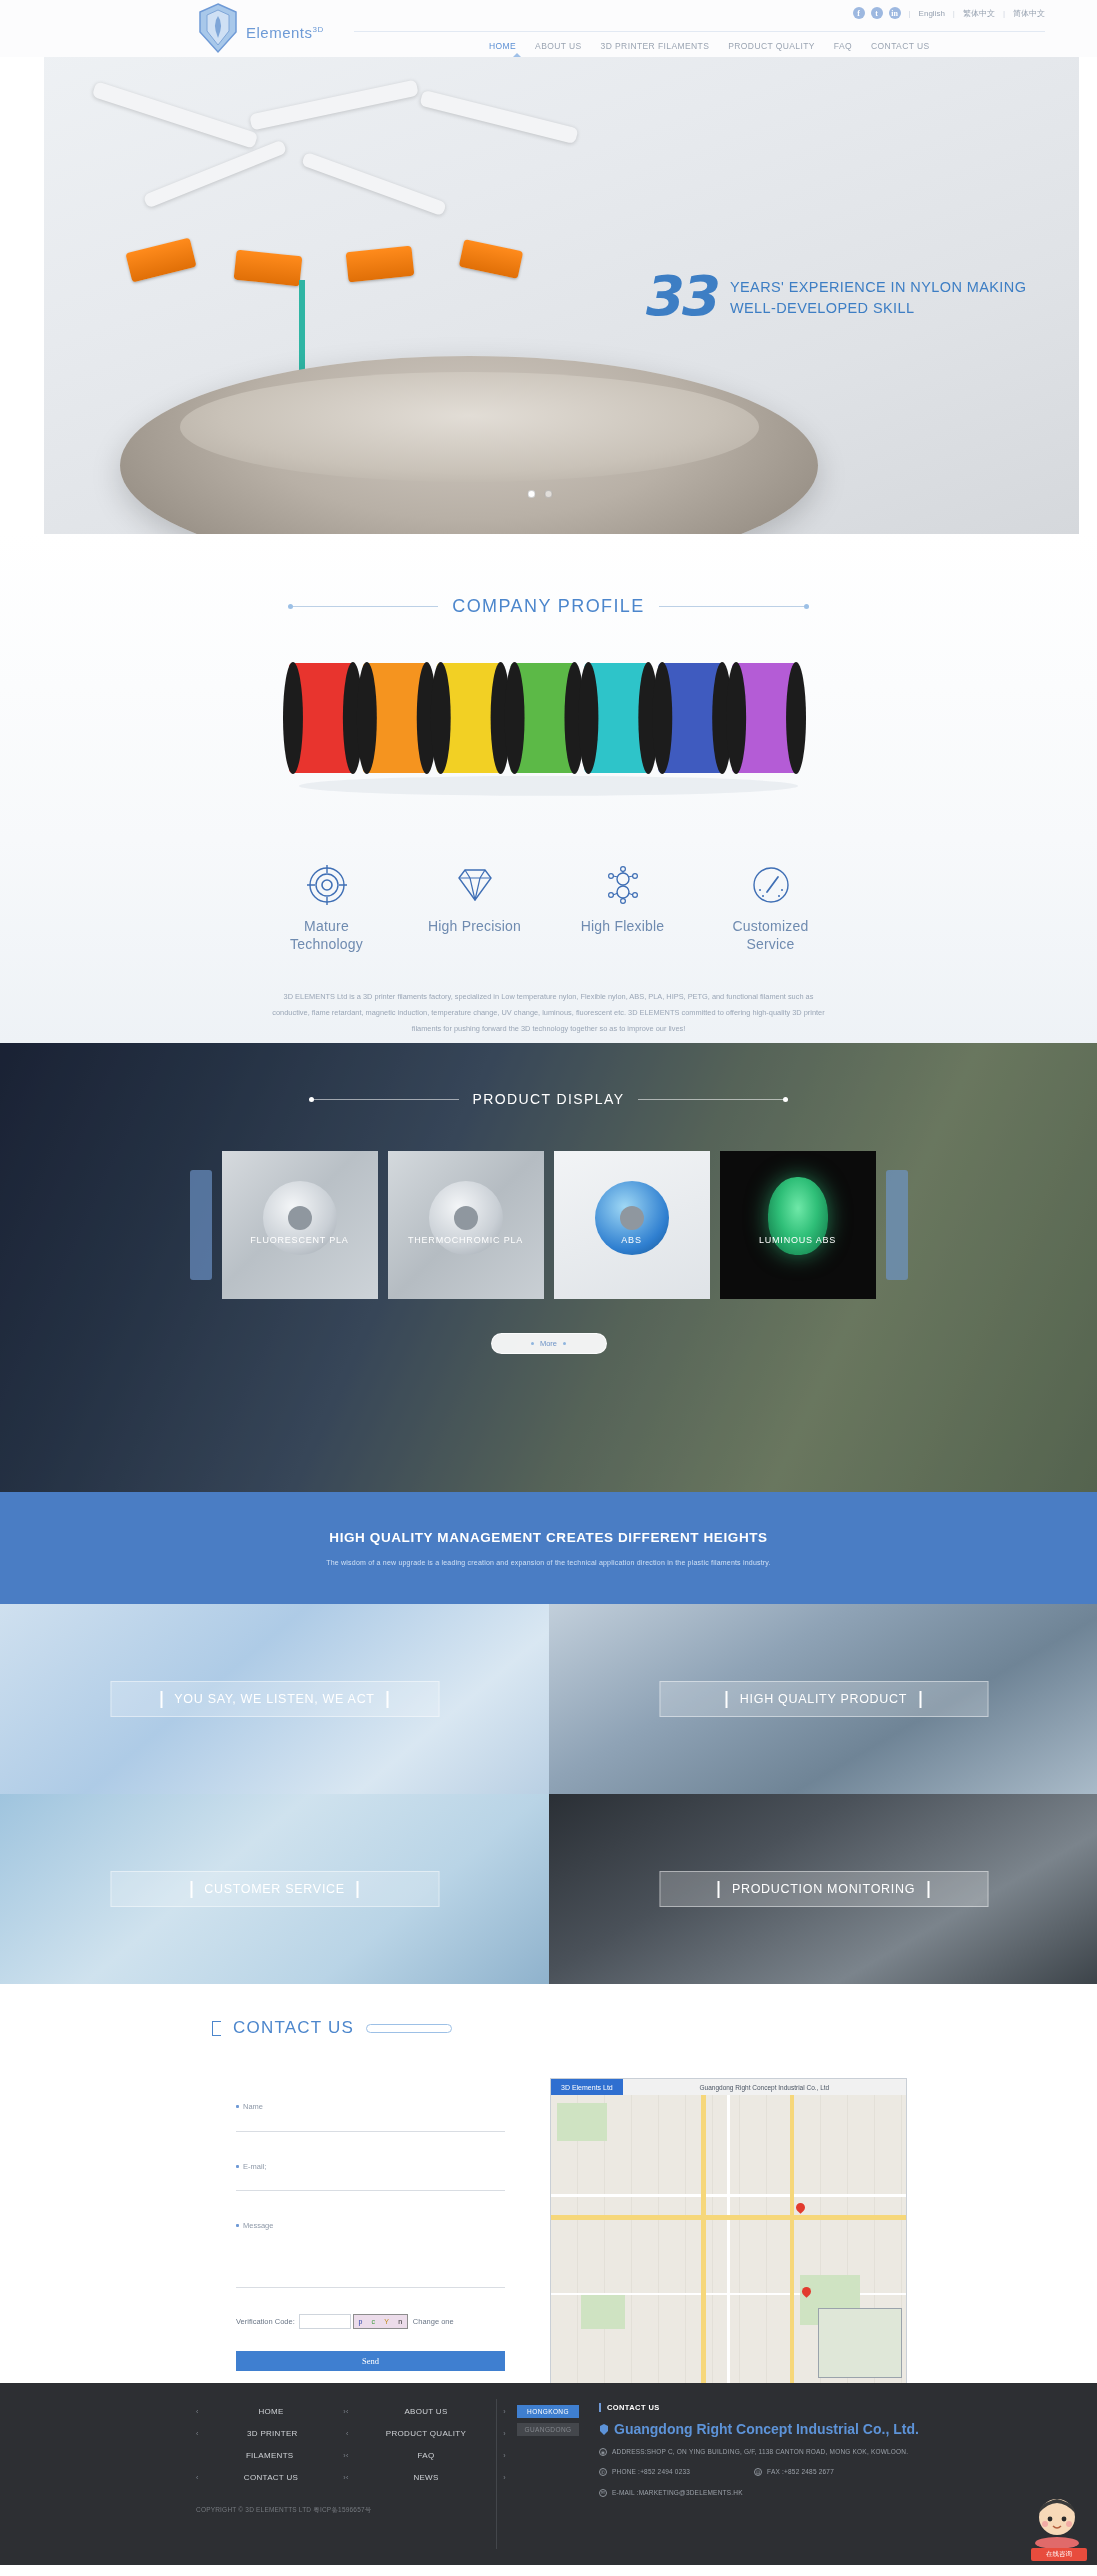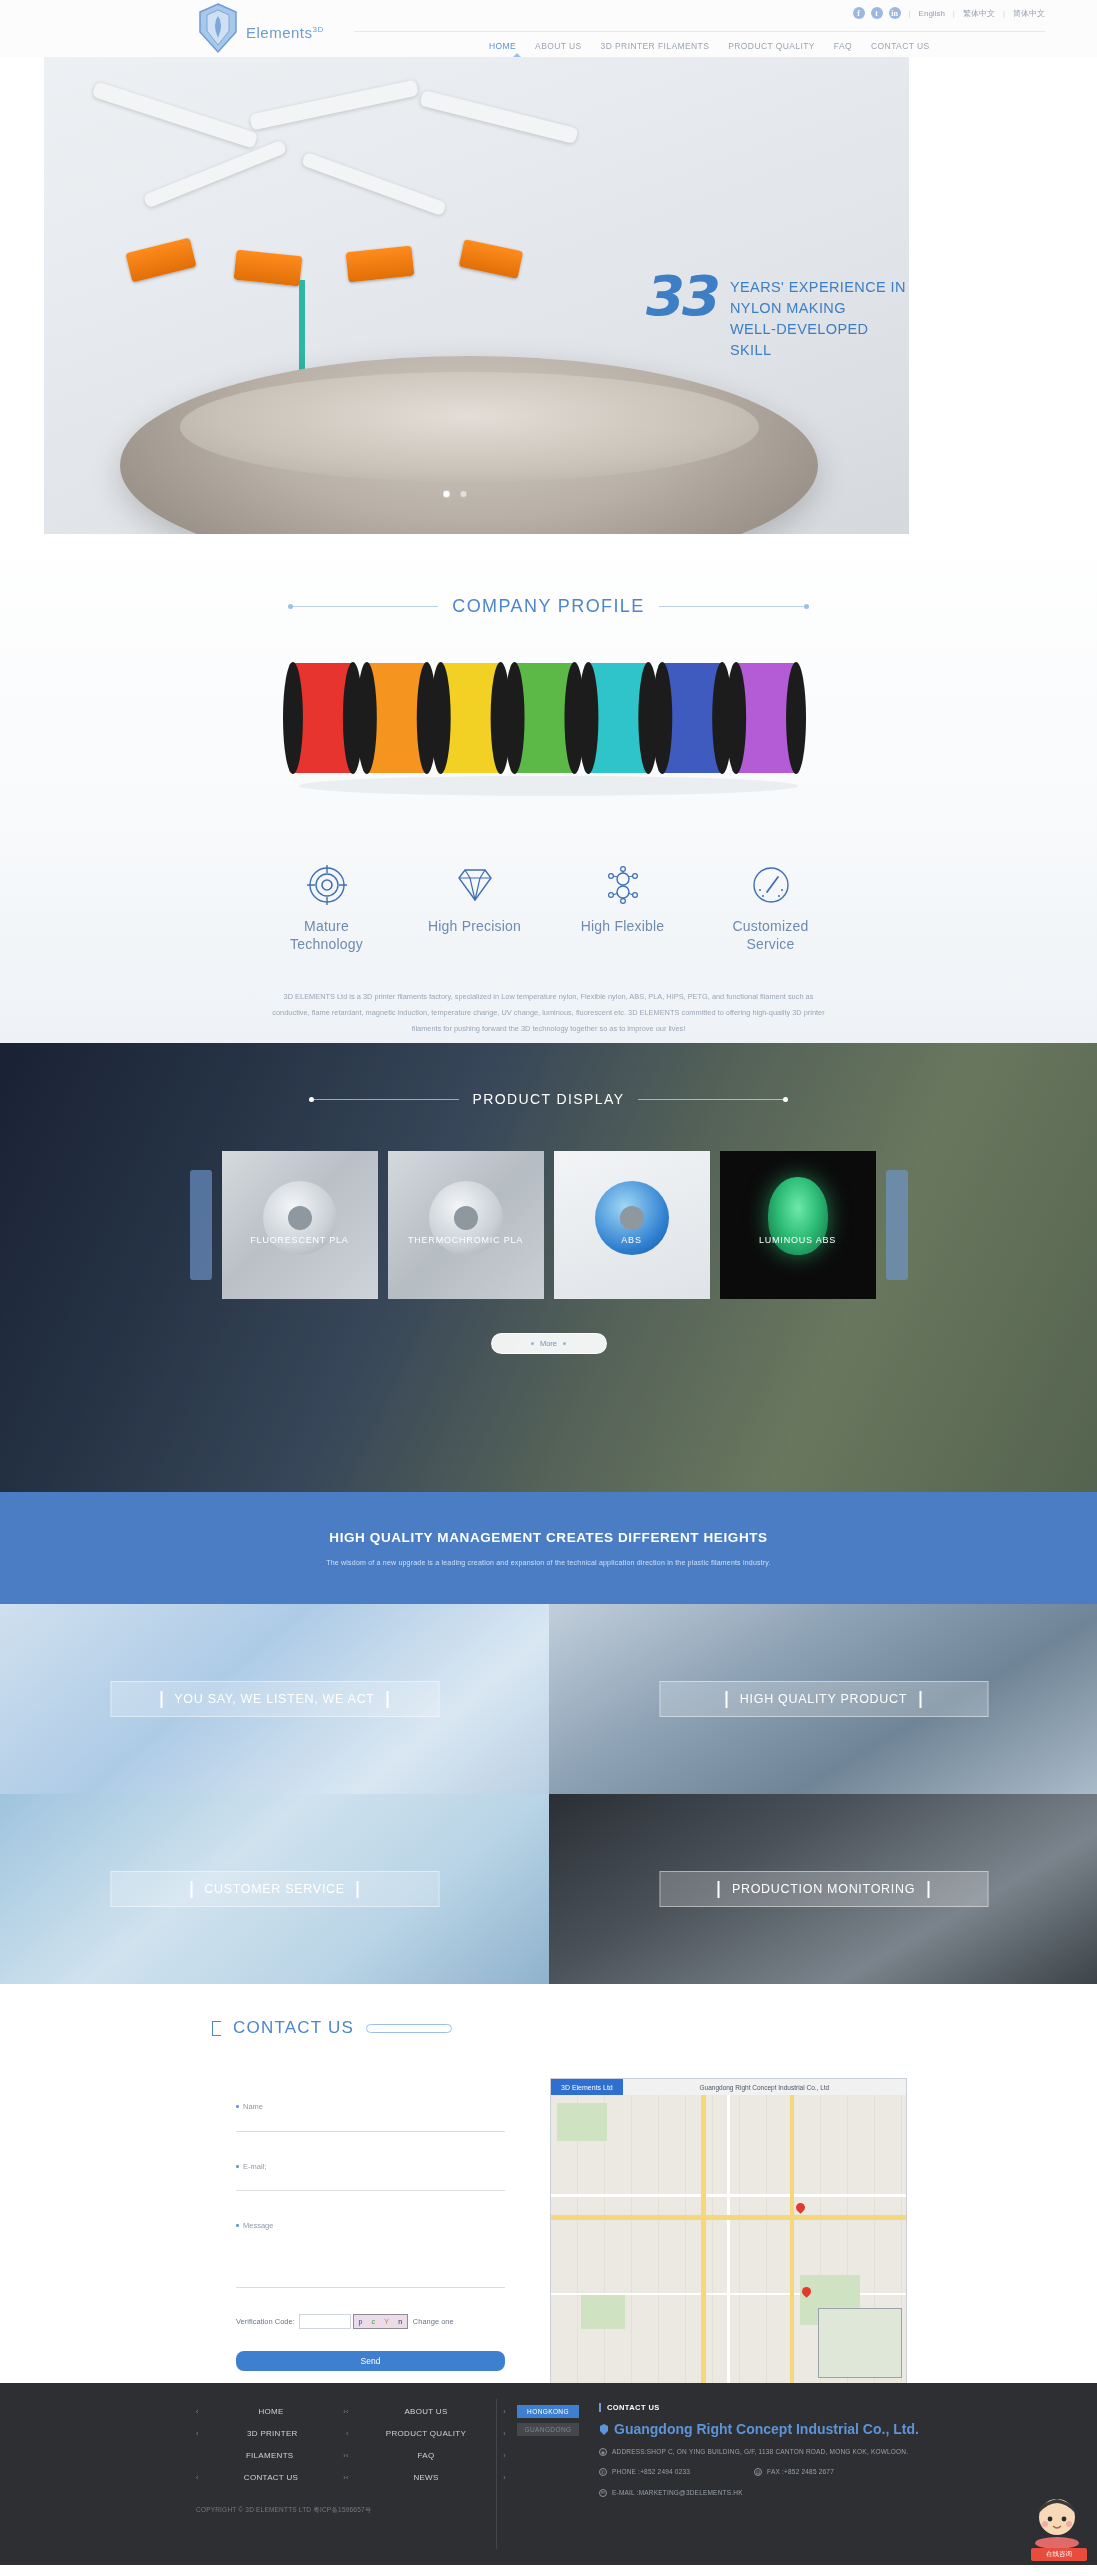--- a/index.html
+++ b/index.html
@@ -23,21 +23,21 @@
   .soc { width:12px; height:12px; border-radius:50%; background:#9db8e0; display:inline-flex; align-items:center; justify-content:center; color:#fff; font-size:8px; font-weight:bold; font-family:"Liberation Serif", serif;}
   .sep { color:#cfd6e0; margin:0 2px; }
   .lang { color:#97a2b1; cursor:pointer; }
   .navline { position:absolute; left:354px; top:31px; width:691px; height:1px; background:#e2e9f3; }
   .nav { position:absolute; left:489px; top:41px; display:flex; gap:19px; font-size:8.5px; letter-spacing:0.4px; }
   .nav a { color:#9aa4b2; text-decoration:none; }
   .nav a.active { color:#5b8fd4; }
   .nav-caret { position:absolute; left:512px; top:53px; width:0;height:0;border-left:5px solid transparent;border-right:5px solid transparent;border-bottom:5px solid #9fc0e8; }
 
   
-  .hero { width:909px; height:477px; position:relative; overflow:hidden;
+  .hero { width:1079px; height:477px; position:relative; overflow:hidden;
     background:linear-gradient(160deg,#eef1f4 0%,#e7eaee 35%,#dfe2e6 70%,#d5d8dc 100%); }
   .hero-left { position:absolute; left:0; top:0; width:44px; height:477px; background:#fff; }
   .hero-arm { position:absolute; background:#f3f4f6; border-radius:6px; box-shadow:0 1px 4px rgba(0,0,0,.18); }
   .hero-orange { position:absolute; background:linear-gradient(180deg,#ff8b1c,#e06f07); border-radius:4px; box-shadow:0 1px 3px rgba(0,0,0,.3); }
   .hero-bowl { position:absolute; left:120px; top:299px; width:698px; height:219px; border-radius:50%;
     background:radial-gradient(ellipse at 50% 30%, #cfc8c0 0%, #b8b0a6 45%, #9c948a 75%, #8a827a 100%);
     box-shadow:0 10px 30px rgba(0,0,0,.18);}
   .hero-bowl-inner { position:absolute; left:60px; top:16px; width:579px; height:110px; border-radius:50%;
     background:radial-gradient(ellipse at 50% 40%, #e2ddd6 0%, #c9c2b8 60%, #aea69c 100%); }
   .hero-text { position:absolute; left:646px; top:214px; display:flex; align-items:flex-start; gap:12px; }
@@ -122,22 +122,22 @@
   .field .lab b { width:3px;height:3px;background:#6f9ad6;display:inline-block;border-radius:1px;}
   .field input { width:269px; border:none; border-bottom:1px solid #d9dde3; height:17px; font-size:8px; outline:none; background:transparent; font-family:"Liberation Sans", sans-serif;}
   .field textarea { width:269px; height:58px; border:none; border-bottom:1px solid #d9dde3; outline:none; resize:none; font-size:8px; background:transparent; font-family:"Liberation Sans", sans-serif;}
   .vcode { display:flex; align-items:center; gap:0; font-size:7.5px; color:#6b7787; margin-top:-8px;}
   .vcode input { width:52px; height:15px; border:1px solid #cfd5dc; margin-left:4px; font-size:8px; outline:none;}
   .captcha { width:55px; height:15px; background:#ecdcea; border:1px solid #8d8d8d; margin-left:2px;
      display:flex; align-items:center; justify-content:space-around; font-size:7px; }
   .captcha span:nth-child(1){color:#2b3ea8;} .captcha span:nth-child(2){color:#3c9c3c;}
   .captcha span:nth-child(3){color:#c08a1e;} .captcha span:nth-child(4){color:#2b2b2b;}
   .chg { margin-left:5px; color:#6b7787; cursor:pointer; font-size:7.5px;}
-  .send { margin-top:22px; width:269px; height:20px; background:#3f7fd0; border:none; border-radius:8px;
-     color:#fff; font-size:8.5px; cursor:pointer; font-family:Liberation Sans, sans-serif;}
+  .send { margin-top:22px; width:269px; height:20px; background:#3f7fd0; border:none; border-radius:0;
+     color:#fff; font-size:8.5px; cursor:pointer; font-family:Liberation Serif, serif;}
   .map { position:absolute; left:550px; top:94px; width:357px; height:315px; background:#e9e5dc;
      border:1px solid #c9cfd6; overflow:hidden; }
   .map-top { display:flex; height:16px; }
   .map-tab { background:#2f6fd0; color:#fff; font-size:7px; display:flex; align-items:center; padding:0 10px; }
   .map-co { flex:1; background:#f1f1f1; color:#4b5563; font-size:6.5px; display:flex; align-items:center; justify-content:center;}
   .map-body { position:relative; height:299px; background:
       linear-gradient(90deg, transparent 49.6%, #ffffff 49.6%, #ffffff 50.4%, transparent 50.4%),
       linear-gradient(0deg, transparent 33%, #ffffff 33%, #ffffff 33.8%, transparent 33.8%),
       linear-gradient(0deg, transparent 66%, #ffffff 66%, #ffffff 66.8%, transparent 66.8%),
       repeating-linear-gradient(90deg,#ece9e2 0 26px,#e3e0d8 26px 27px),

